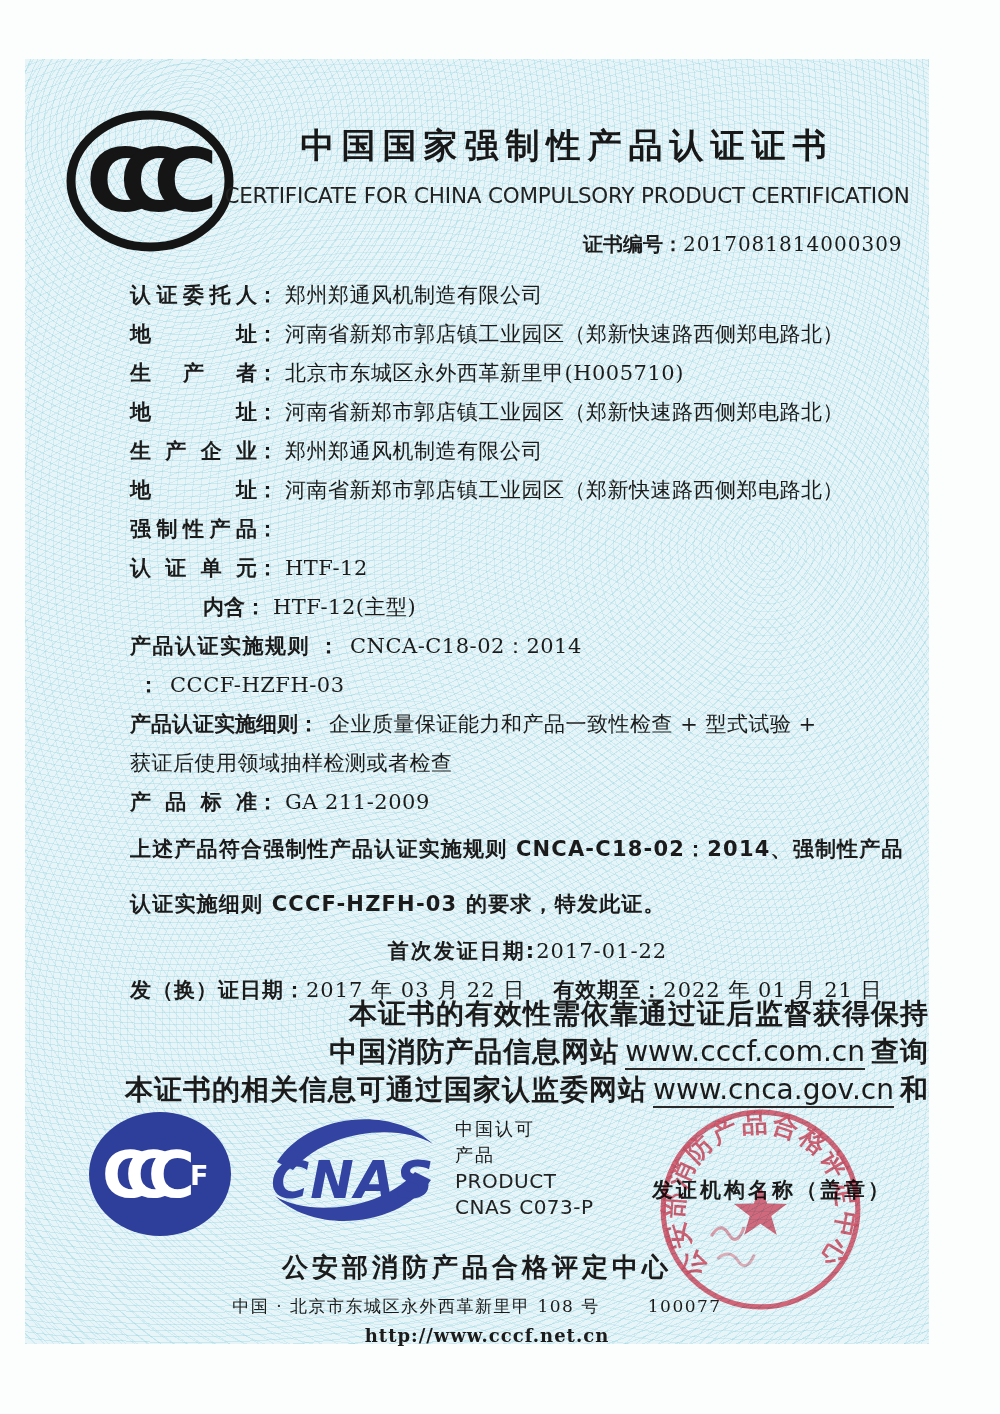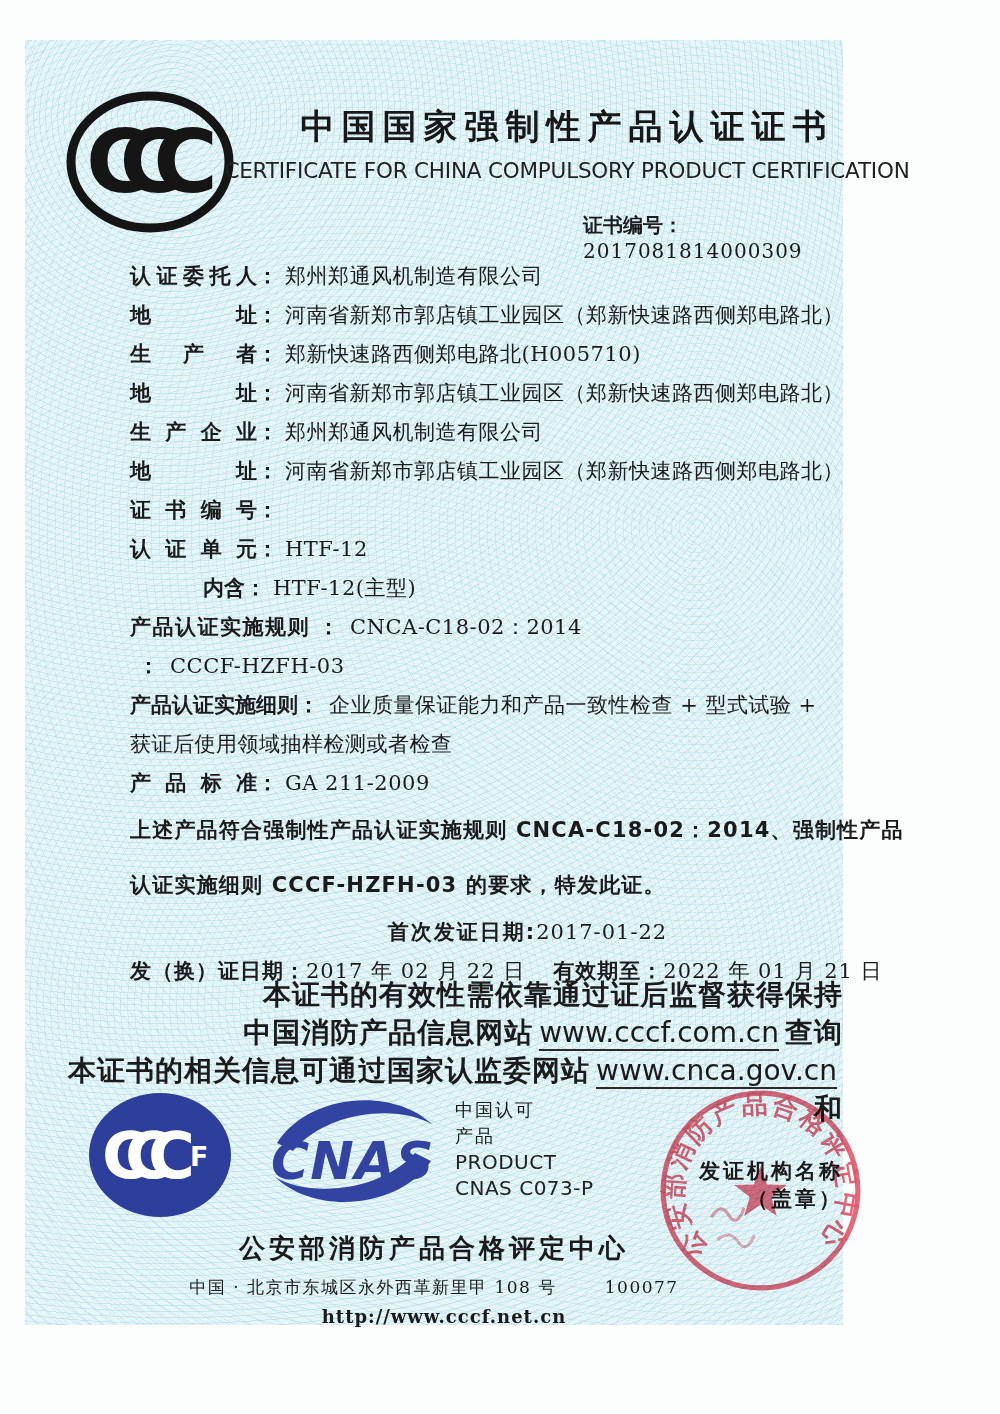--- a/index.html
+++ b/index.html
@@ -5,31 +5,31 @@
   * { box-sizing: border-box; }
   html,body { margin:0; padding:0; }
   body {
     width:1000px; height:1414px; position:relative;
     background:#fcfdfd;
     font-family:"DejaVu Sans","Liberation Sans",sans-serif;
     color:#1b1b1b; overflow:hidden;
   }
   
   .cert {
-    position:absolute; left:25px; top:40px; width:818px; height:1285px;
+    position:absolute; left:25px; top:59px; width:904px; height:1285px;
     background-color:#e7f5f8;
     background-image:
       repeating-radial-gradient(circle at 18% 6%,  rgba(126,203,218,.30) 0 1px, rgba(255,255,255,0) 1px 6px),
       repeating-radial-gradient(circle at 82% 38%, rgba(126,203,218,.22) 0 1px, rgba(255,255,255,0) 1px 8px),
       repeating-radial-gradient(circle at 40% 75%, rgba(126,203,218,.22) 0 1px, rgba(255,255,255,0) 1px 7px);
   }
   .ccc-logo { position:absolute; left:40px; top:50px; }
   .titles { position:absolute; left:180px; top:64px; width:724px; text-align:center; }
   .title-cn { font-size:34px; font-weight:700; letter-spacing:7px; color:#181818; }
-  .title-en { margin-top:8px; font-size:21.5px; letter-spacing:-0.2px; color:#222; }
+  .title-en { margin-top:14px; font-size:21.5px; letter-spacing:-0.2px; color:#222; }
   .certno { position:absolute; left:558px; top:172px; font-size:20px; }
   .certno .lab { font-weight:700; }
   .certno .num { font-family:"DejaVu Serif","Liberation Serif",serif; letter-spacing:1px; }
 
   .fields { position:absolute; left:105px; top:217px; width:795px; font-size:21px; line-height:39px; }
   .row { display:flex; }
   .lbl { flex:0 0 127px; font-weight:700; text-align:justify; text-align-last:justify; }
   .colon { flex:0 0 auto; font-weight:700; }
   .val { font-family:"DejaVu Serif","Liberation Serif",serif; margin-left:7px; letter-spacing:.5px; }
   .row.indent { padding-left:73px; }
@@ -93,39 +93,39 @@
       <span class="val">郑州郑通风机制造有限公司</span>
     </div>
     <div class="row">
       <span class="lbl">地址</span>
         <span class="colon">：</span>
       <span class="val">河南省新郑市郭店镇工业园区（郑新快速路西侧郑电路北）</span>
     </div>
     <div class="row">
       <span class="lbl">生产者</span>
         <span class="colon">：</span>
-      <span class="val">郑新快速路西侧郑电路北(H005710)</span>
+      <span class="val">北京市东城区永外西革新里甲(H005710)</span>
     </div>
     <div class="row">
       <span class="lbl">地址</span>
         <span class="colon">：</span>
       <span class="val">河南省新郑市郭店镇工业园区（郑新快速路西侧郑电路北）</span>
     </div>
     <div class="row">
       <span class="lbl">生产企业</span>
         <span class="colon">：</span>
       <span class="val">郑州郑通风机制造有限公司</span>
     </div>
     <div class="row">
       <span class="lbl">地址</span>
         <span class="colon">：</span>
       <span class="val">河南省新郑市郭店镇工业园区（郑新快速路西侧郑电路北）</span>
     </div>
     <div class="row">
-      <span class="lbl">证书编号</span>
+      <span class="lbl">强制性产品</span>
         <span class="colon">：</span>
     </div>
     <div class="row">
       <span class="lbl">认证单元</span>
         <span class="colon">：</span>
       <span class="val">HTF-12</span>
     </div>
     <div class="row indent">
       <span class="lbl">内含</span>
         <span class="colon">：</span>
@@ -151,21 +151,21 @@
     </div>
 
     <p class="statement">上述产品符合强制性产品认证实施规则 CNCA-C18-02：2014、强制性产品
 认证实施细则 CCCF-HZFH-03 的要求，特发此证。</p>
 
     <div class="first-issue">
       <span>首次发证日期:</span><span class="date">2017-01-22</span>
     </div>
 
     <div class="issue-line">
-      <span>发（换）证日期：</span><span class="date">2017 年 02 月 22 日</span><span class="gap"></span><span>有效期至：</span><span class="date">2022 年 01 月 21 日</span>
+      <span>发（换）证日期：</span><span class="date">2017 年 03 月 22 日</span><span class="gap"></span><span>有效期至：</span><span class="date">2022 年 01 月 21 日</span>
     </div>
   </div>
 
   <div class="notes">
     <div>本证书的有效性需依靠通过证后监督获得保持</div>
     <div>
       <span>中国消防产品信息网站</span><span class="url">www.cccf.com.cn</span><span>查询</span>
     </div>
     <div>
       <span>本证书的相关信息可通过国家认监委网站</span><span class="url">www.cnca.gov.cn</span><span>和</span>

